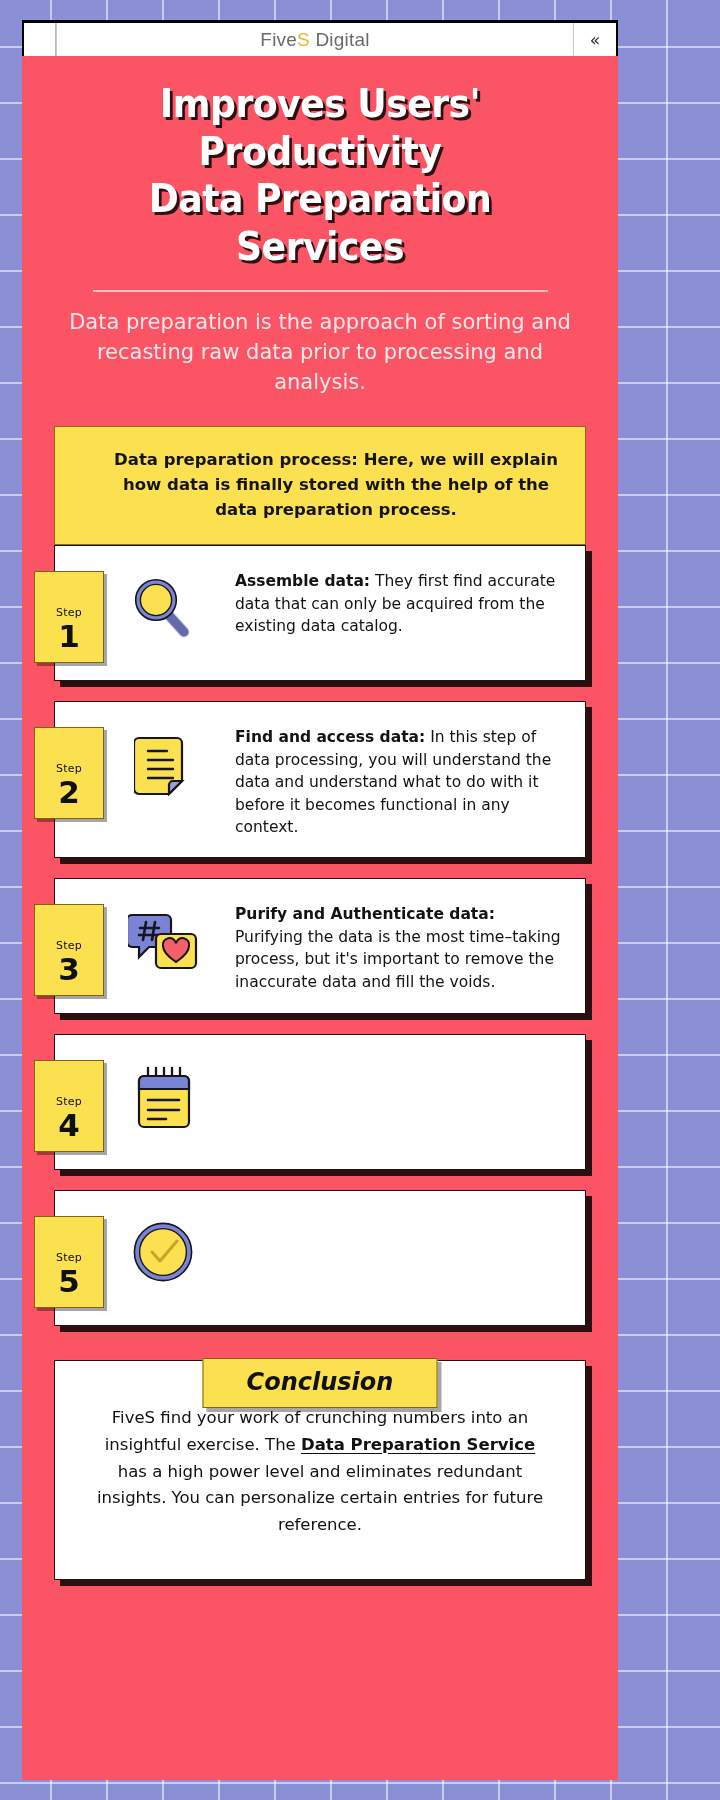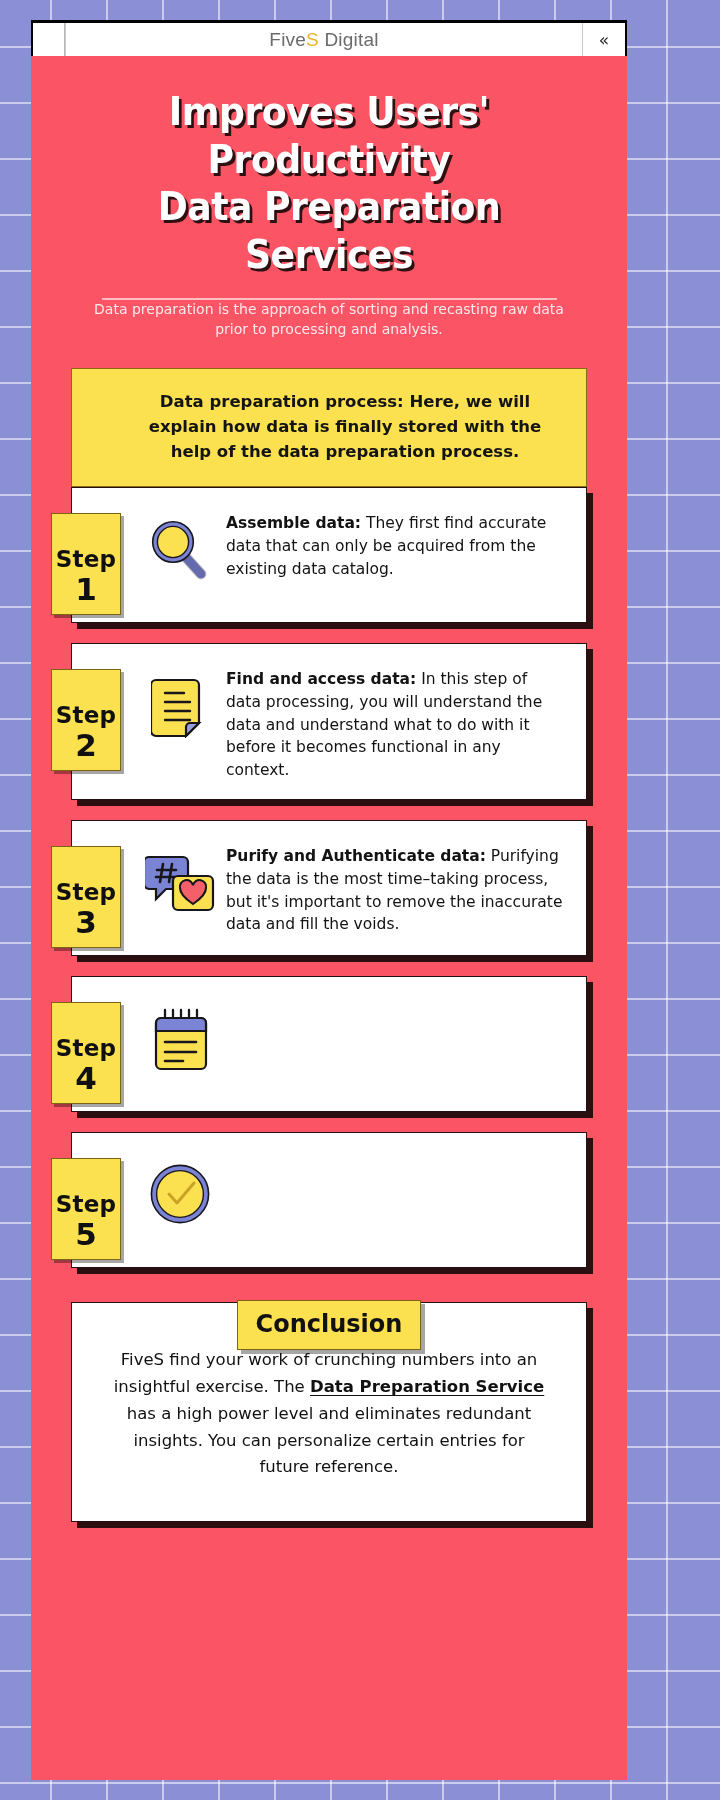--- a/index.html
+++ b/index.html
@@ -20,21 +20,21 @@
     background-image:
       linear-gradient(to right, rgba(255,255,255,0.55) 2px, transparent 2px),
       linear-gradient(to bottom, rgba(255,255,255,0.55) 2px, transparent 2px);
     background-size: 56px 56px;
     background-position: -6px -10px;
   }
 
   
   #viewer {
     position: absolute;
-    left: 31px;
+    left: 22px;
     top: 20px;
     width: 596px;
     height: 1760px;
     background: #000;
     border: 0;
     overflow: hidden;
   }
 
   #topbar {
     position: relative;
@@ -76,21 +76,21 @@
     color: #2b2b2b;
     font-family: "DejaVu Sans", sans-serif;
   }
 
   
   #poster {
     position: relative;
     width: 596px;
     height: 1724px;
     background: #fb5464;
-    padding: 8px;
+    padding: 0;
     overflow: hidden;
   }
 
   
   #hero { padding: 24px 26px 0 26px; text-align: center; }
 
   #hero-title {
     font-family: "DejaVu Sans", sans-serif;
     font-weight: 700;
     font-size: 39px;
@@ -100,23 +100,23 @@
     text-shadow: 3px 3px 0 rgba(0,0,0,0.82);
     transform: scaleX(0.93);
   }
   #hero-rule {
     width: 455px;
     height: 2px;
     background: rgba(255,255,255,0.62);
     margin: 20px auto 0 auto;
   }
   #hero-sub {
-    margin-top: 0;
-    font-family: "DejaVu Sans", sans-serif;
-    font-size: 14px;
+    margin-top: 16px;
+    font-family: "DejaVu Sans", sans-serif;
+    font-size: 21px;
     line-height: 1.42;
     color: #ffe9ec;
     padding: 0 16px;
   }
 
   
   #intro-wrap { margin: 28px 32px 0 32px; }
   #intro {
     background: #fbe14f;
     border: 1.5px solid #8a6a12;
@@ -158,22 +158,22 @@
     box-shadow: 3px 3px 0 rgba(0,0,0,0.35);
     display: flex;
     flex-direction: column;
     align-items: center;
     justify-content: center;
     z-index: 4;
     padding: 6px 0 8px 0;
   }
   .badge-word {
     font-family: "DejaVu Sans", sans-serif;
-    font-weight: 700;
-    font-size: 23px;
+    font-weight: 400;
+    font-size: 11px;
     color: #101010;
     letter-spacing: .2px;
     line-height: 1;
     margin-top: 28px;
   }
   .badge-num {
     font-family: "DejaVu Sans", sans-serif;
     font-weight: 700;
     font-size: 31px;
     color: #101010;
@@ -191,37 +191,39 @@
     padding-top: 14px;
   }
 
   .step-text {
     flex: 1;
     font-family: "DejaVu Sans", sans-serif;
     font-size: 15.5px;
     line-height: 1.46;
     color: #131313;
     padding-top: 8px;
+    margin-left: 26px;
   }
   .step-text b { font-weight: 700; }
 
   
   #conclusion-wrap { margin: 34px 32px 0 32px; position: relative; }
   #conclusion-tab {
     position: absolute;
     left: 50%;
     transform: translateX(-50%);
     top: -2px;
-    width: 184px;
+    width: 235px;
     background: #fbe14f;
     border: 1.5px solid #7d6314;
     box-shadow: 4px 4px 0 rgba(0,0,0,0.35);
     text-align: center;
     padding: 9px 0 11px 0;
     z-index: 5;
+    font-style: italic;
   }
   #conclusion-tab-label {
     font-family: "DejaVu Sans", sans-serif;
     font-weight: 700;
     font-size: 24px;
     color: #111;
   }
   #conclusion-card {
     margin-top: 30px;
     background: #fff;

